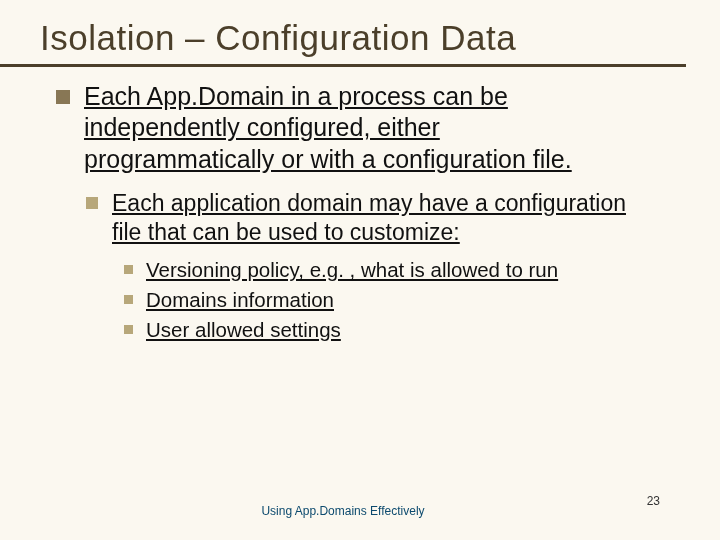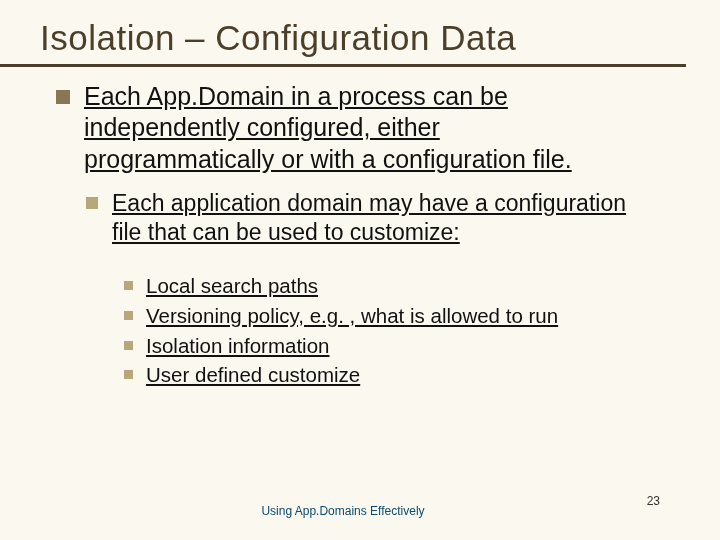--- a/index.html
+++ b/index.html
@@ -37,21 +37,21 @@
   .l1 {
     font-size: 25px;
     line-height: 1.25;
     margin: 4px 0 14px 0;
     position: relative;
     padding-left: 28px;
   }
   .l2 {
     font-size: 23px;
     line-height: 1.25;
-    margin: 10px 0 26px 30px;
+    margin: 10px 0 10px 30px;
     position: relative;
     padding-left: 26px;
   }
   .l3 {
     font-size: 20.5px;
     line-height: 1.35;
     margin: 2px 0 2px 68px;
     position: relative;
     padding-left: 22px;
   }
@@ -97,33 +97,29 @@
       <span>Each  App.Domain in a process can be independently configured, either programmatically or with a configuration file.</span>
     </div>
 
     <div class="l2">
       <span class="bullet b2"></span>
       <span>Each application domain may have a configuration file that can be used to customize:</span>
     </div>
 
     <div class="l3">
       <span class="bullet b3"></span>
-      <span>Local search paths</span>
-    </div>
-    <div class="l3">
-      <span class="bullet b3"></span>
       <span>Versioning policy, e.g. , what is allowed to run</span>
     </div>
     <div class="l3">
       <span class="bullet b3"></span>
-      <span>Isolation information</span>
+      <span>Domains information</span>
     </div>
     <div class="l3">
       <span class="bullet b3"></span>
-      <span>User defined customize</span>
+      <span>User allowed settings</span>
     </div>
 
   </div>
 
   <div class="footer">Using App.Domains Effectively</div>
   <div class="pagenum">23</div>
 
 </div>
 
 </body></html>

